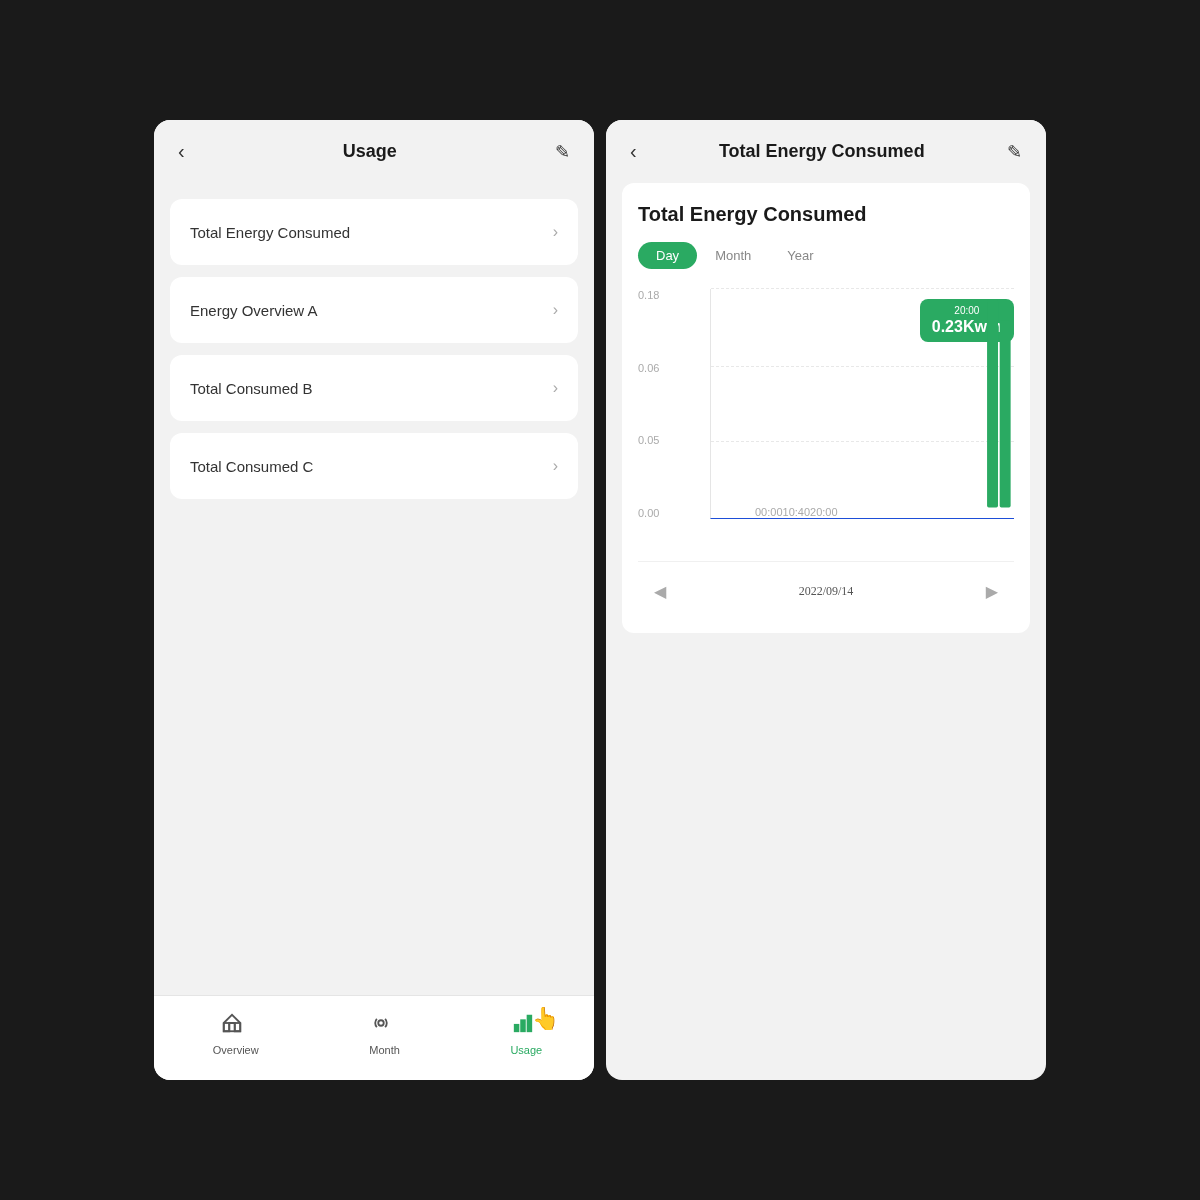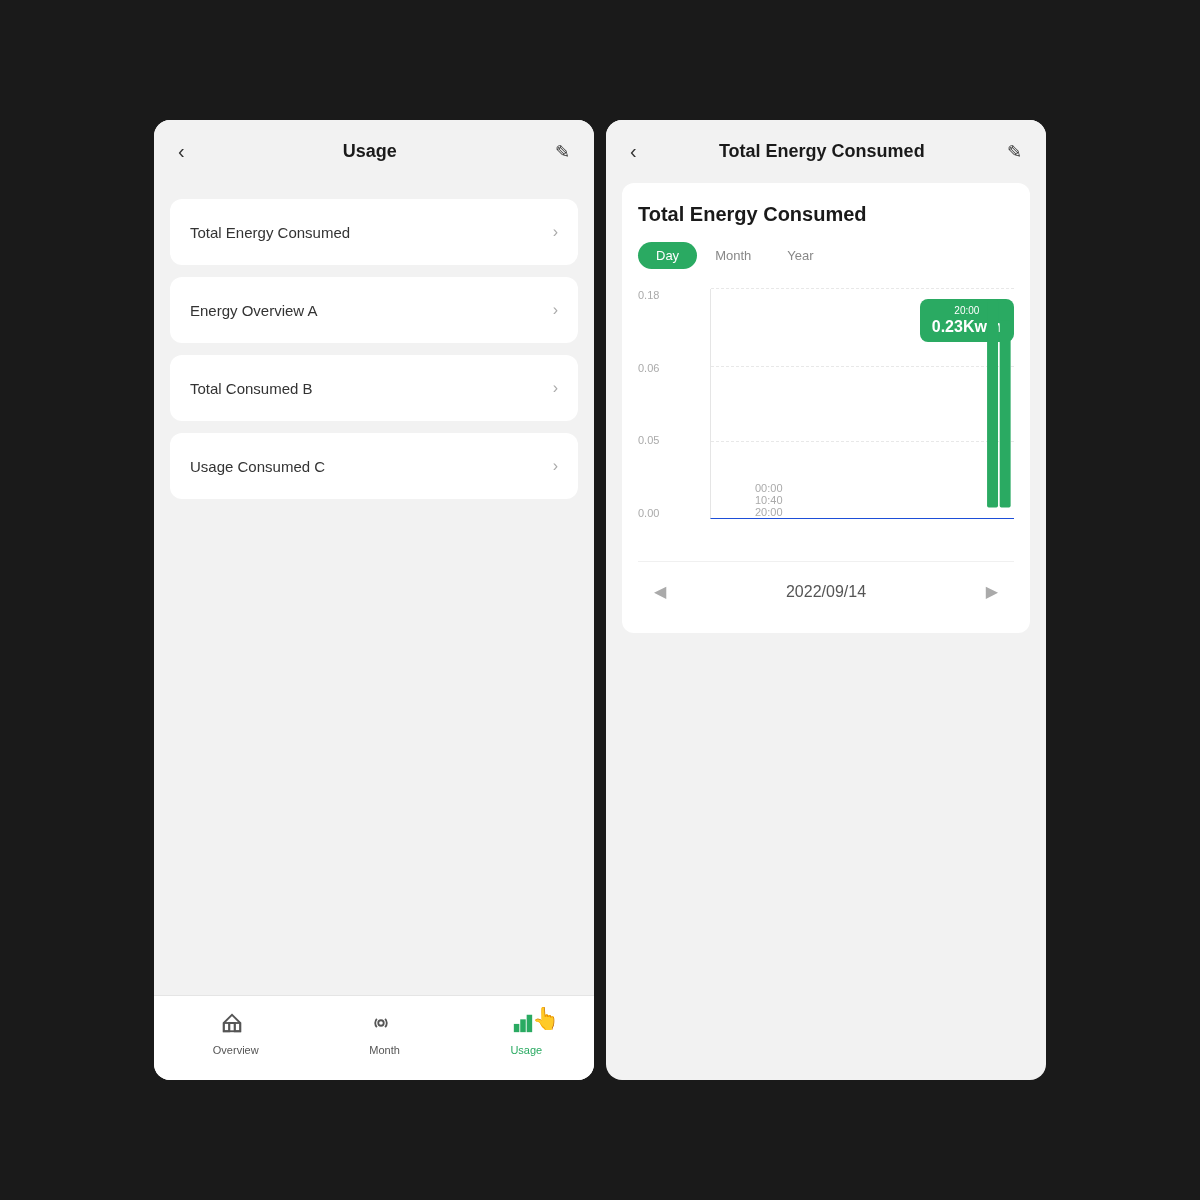--- a/index.html
+++ b/index.html
@@ -244,22 +244,20 @@
       font-size: 16px;
       font-weight: 700;
     }
 
     .x-axis {
       position: absolute;
       left: 44px;
       right: 16px;
       bottom: 0;
       display: flex;
-      justify-content: space-between;
-      flex-direction: column;
     }
 
     .x-label {
       font-size: 11px;
       color: #aaa;
     }
 
     .date-nav {
       display: flex;
       align-items: center;
@@ -272,22 +270,23 @@
     .date-arrow {
       font-size: 16px;
       color: #aaa;
       cursor: pointer;
       background: none;
       border: none;
       padding: 4px 8px;
     }
 
     .date-label {
-      font-size: 16px;
+      font-size: 12px;
       color: #555;
+      font-family: Liberation Serif, serif;
     }
 
     .nav-usage-wrapper {
       position: relative;
       display: flex;
       flex-direction: column;
       align-items: center;
     }
 
     .hand-cursor-overlay {
@@ -322,21 +321,21 @@
       </div>
       <div class="menu-item">
         <span class="menu-item-label">Energy Overview A</span>
         <span class="chevron-right">›</span>
       </div>
       <div class="menu-item">
         <span class="menu-item-label">Total Consumed B</span>
         <span class="chevron-right">›</span>
       </div>
       <div class="menu-item">
-        <span class="menu-item-label">Usage Consumed C</span>
+        <span class="menu-item-label">Total Consumed C</span>
         <span class="chevron-right">›</span>
       </div>
     </div>
 
     <div class="bottom-nav">
       <div class="nav-item">
         <span class="nav-icon">
           <svg width="22" height="22" viewBox="0 0 24 24" fill="none" stroke="#555" stroke-width="2">
             <path d="M3 12L12 3l9 9"></path>
             <path d="M9 21V12h6v9"></path>

